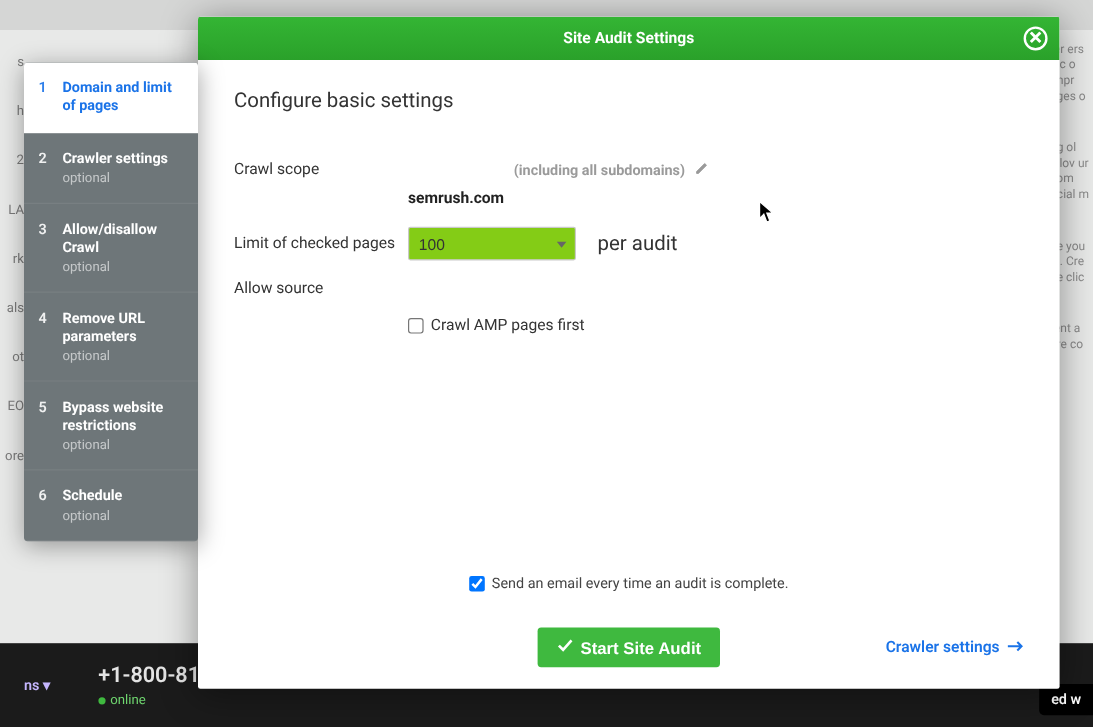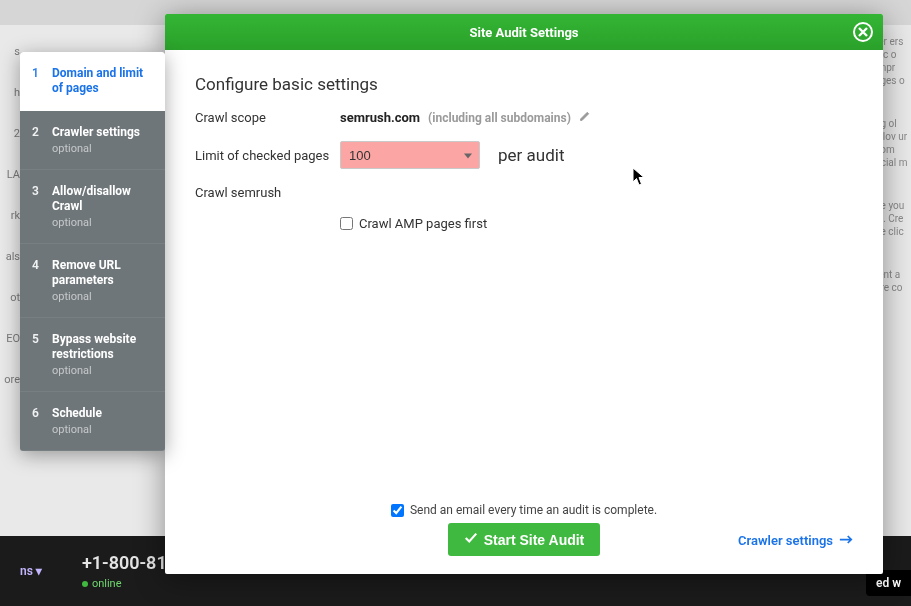--- a/index.html
+++ b/index.html
@@ -73,52 +73,52 @@
   .modal-close svg { width:10px; height:10px; stroke:#fff; stroke-width:2.4; }
 
   .modal-body { flex:1; display:flex; flex-direction:column; padding: 24px 22px 12px 30px; }
 
   .section-title { font-size: 17px; color:#333; font-weight:400; margin-bottom: 16px; }
 
   .form-row { display:flex; align-items:center; margin-bottom: 16px; font-size:13px; color:#333; }
   .form-row .label { width: 145px; color:#333; }
   .form-row .value { display:flex; align-items:center; gap:8px; }
 
-  .domain-bold { font-weight:700; color:#222; }
+  .domain-bold { font-weight:700; color:#222;margin-top:48px; }
   .subdomains-note { color:#9a9a9a; font-size:12px;font-weight:bold; }
   .edit-pencil { color:#9a9a9a; cursor:pointer; }
   .edit-pencil svg { width:12px; height:12px; stroke:#9a9a9a; fill:#9a9a9a; }
 
   .select {
     appearance: none;
     border: 1px solid #c9c9c9;
     border-radius: 2px;
     height: 28px;
     padding: 0 28px 0 8px;
     font-size: 13px;
     color:#333;
-    background: #fca5a5;
+    background: #84cc16;
     min-width: 140px;
     position: relative;
   }
   .select-wrap { position:relative; display:inline-block; }
   .select-wrap::after {
     content:''; position:absolute; right:8px; top:50%; transform:translateY(-30%);
     border-left:4px solid transparent; border-right:4px solid transparent;
     border-top:5px solid #666;
     pointer-events:none;
   }
   .per-audit { margin-left:10px; color:#333; font-size:17px; }
 
   .checkbox-row { display:flex; align-items:center; gap:6px; font-size:13px; color:#333; margin-left:145px; }
   .checkbox-row input { width:13px; height:13px; }
 
   .modal-footer {
     padding: 10px 30px 18px 30px;
-    display:flex; flex-direction:column; align-items:center; gap:6px;
+    display:flex; flex-direction:column; align-items:center; gap:30px;
     position:relative;
   }
   .email-opt { display:flex; align-items:center; gap:6px; font-size:12px; color:#444; }
   .email-opt input { width:13px; height:13px; }
 
   .footer-actions { display:flex; align-items:center; justify-content:center; width:100%; position:relative; }
   .start-btn {
     background:#3fb93f; color:#fff; border:none; border-radius:3px;
     padding: 8px 16px; font-size:14px; font-weight:600;
     display:flex; align-items:center; gap:6px; cursor:pointer;
@@ -245,21 +245,21 @@
         <span class="select-wrap">
           <select class="select">
             <option>100</option>
           </select>
         </span>
         <span class="per-audit">per audit</span>
       </div>
     </div>
 
     <div class="form-row">
-      <div class="label">Crawl semrush</div>
+      <div class="label">Allow source</div>
     </div>
 
     <div class="checkbox-row">
       <input type="checkbox" style="">
       <span>Crawl AMP pages first</span>
     </div>
 
     <div style="flex:1"></div>
   </div>
 

